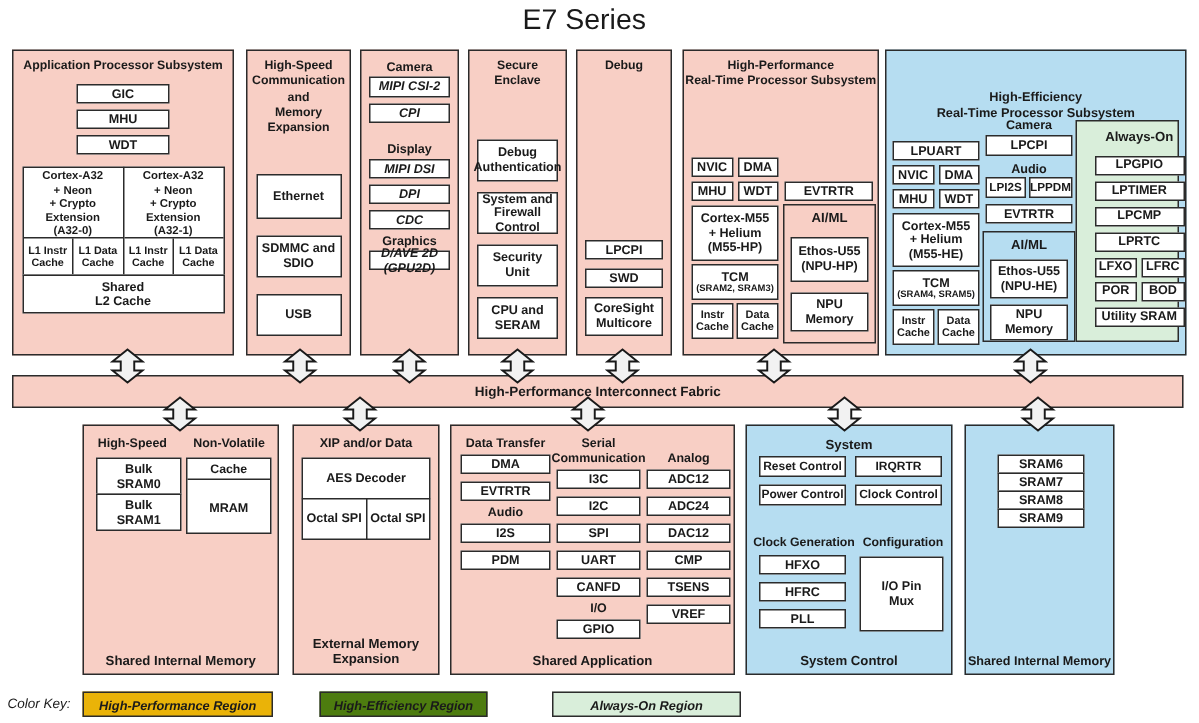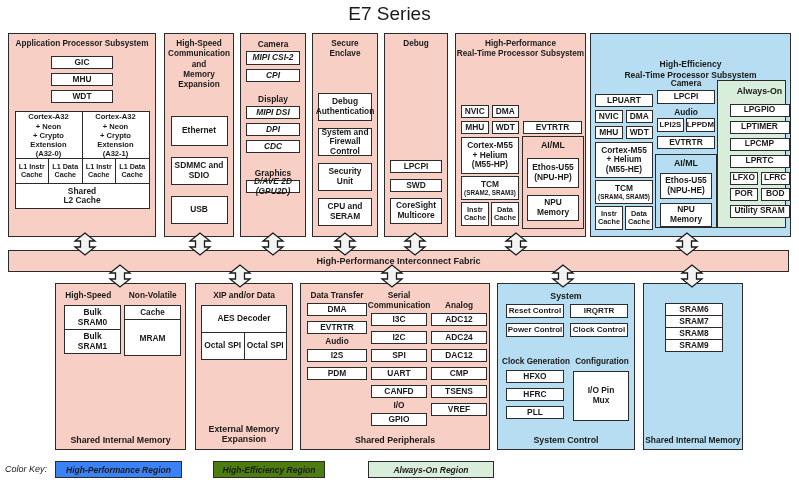--- a/index.html
+++ b/index.html
@@ -46,21 +46,21 @@
   #hs-stack > .wbox:first-child{height:30px;}
 
   #camdisp{left:240px;top:33px;width:66px;height:204px;display:flex;flex-direction:column;align-items:center;}
   #camdisp .sec{display:flex;flex-direction:column;align-items:center;}
   #camdisp .sec .stack{gap:4px;margin-top:2px;}
   #camdisp .sec .wbox{width:54px;height:13px;font-style:italic;}
   #cam-sec0{margin-top:5px;}
   #cam-sec0 .wbox:first-child{height:14px;}
   #cam-sec1{margin-top:12px;}
   #cam-sec1 .stack{gap:5px;}
-  #cam-sec2{margin-top:15px;justify-content:space-between;}
+  #cam-sec2{margin-top:2px;justify-content:space-between;}
   #cam-sec2 .wbox{height:26px;}
 
   #secure{left:312px;top:33px;width:66px;height:204px;display:flex;flex-direction:column;align-items:center;}
   #secure .rtitle{margin-top:5px;}
   #sec-stack{margin-top:auto;margin-bottom:10px;display:flex;flex-direction:column;gap:7px;align-items:center;}
   #sec-stack > .wbox{width:54px;height:28px;}
 
   #debug{left:384px;top:33px;width:64px;height:204px;display:flex;flex-direction:column;align-items:center;}
   #debug .rtitle{margin-top:5px;}
   #dbg-stack{margin-top:auto;margin-bottom:12px;display:flex;flex-direction:column;gap:6px;align-items:center;}
@@ -156,21 +156,21 @@
 
   #memR{left:643px;top:283px;width:100px;height:167px;}
   #mr-stack{position:absolute;left:21px;top:19px;width:58px;}
   #mr-stack > .wbox{width:58px;height:13px;}
   #memR .footer{font-size:8.4px;}
 
   
   #key-label{position:absolute;left:5px;top:464px;font-style:italic;font-size:9px;}
   .key-box{position:absolute;top:461px;height:17px;border:1.5px solid #2b2b2b;box-sizing:border-box;
     font-style:italic;font-weight:700;font-size:8.5px;display:flex;align-items:center;justify-content:center;}
-  #kb0{left:55px;width:127px;background:#3b82f6;}
+  #kb0{left:55px;width:127px;background:#eab308;}
   #kb1{left:213px;width:112px;background:#4d7c0f;}
   #kb2{left:368px;width:126px;background:#d9eeda;}
 
   
   .arrow{position:absolute;width:26px;height:24px;z-index:5;}
 </style>
 </head>
 <body>
 
 <div class="canvas">
@@ -441,21 +441,21 @@
         <div class="stack">
             <div class="wbox">ADC12</div>
             <div class="wbox">ADC24</div>
             <div class="wbox">DAC12</div>
             <div class="wbox">CMP</div>
             <div class="wbox">TSENS</div>
             <div class="wbox">VREF</div>
           </div>
       </div>
     </div>
-    <div class="footer">Shared Peripherals</div>
+    <div class="footer">Shared Application</div>
   </div>
 
   <div class="region blue" id="sys">
     <div class="hdr" id="sys-h">System</div>
     <div class="grid2" id="sys-grid">
         <div class="wbox">Reset Control</div>
         <div class="wbox">IRQRTR</div>
         <div class="wbox">Power Control</div>
         <div class="wbox">Clock Control</div>
       </div>

